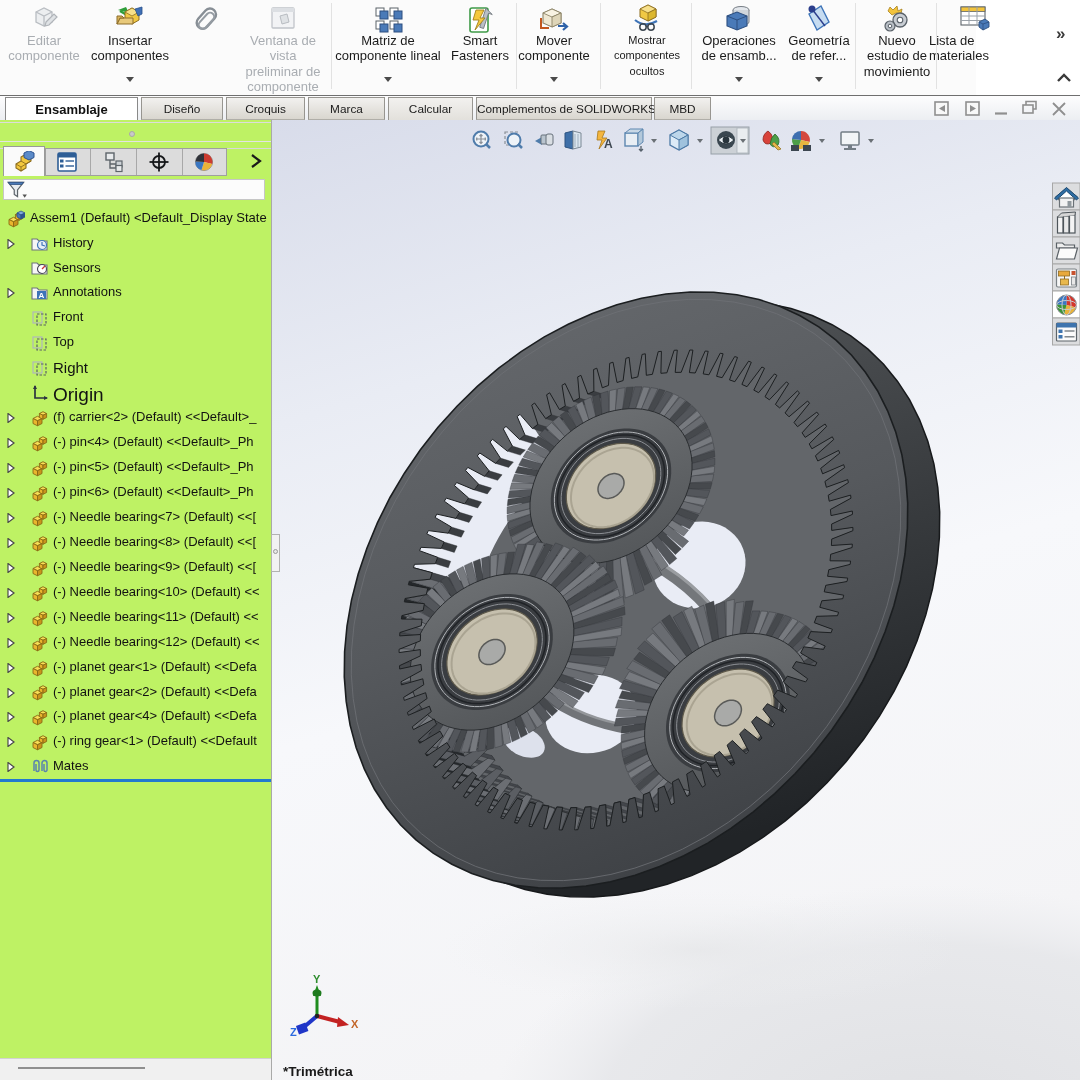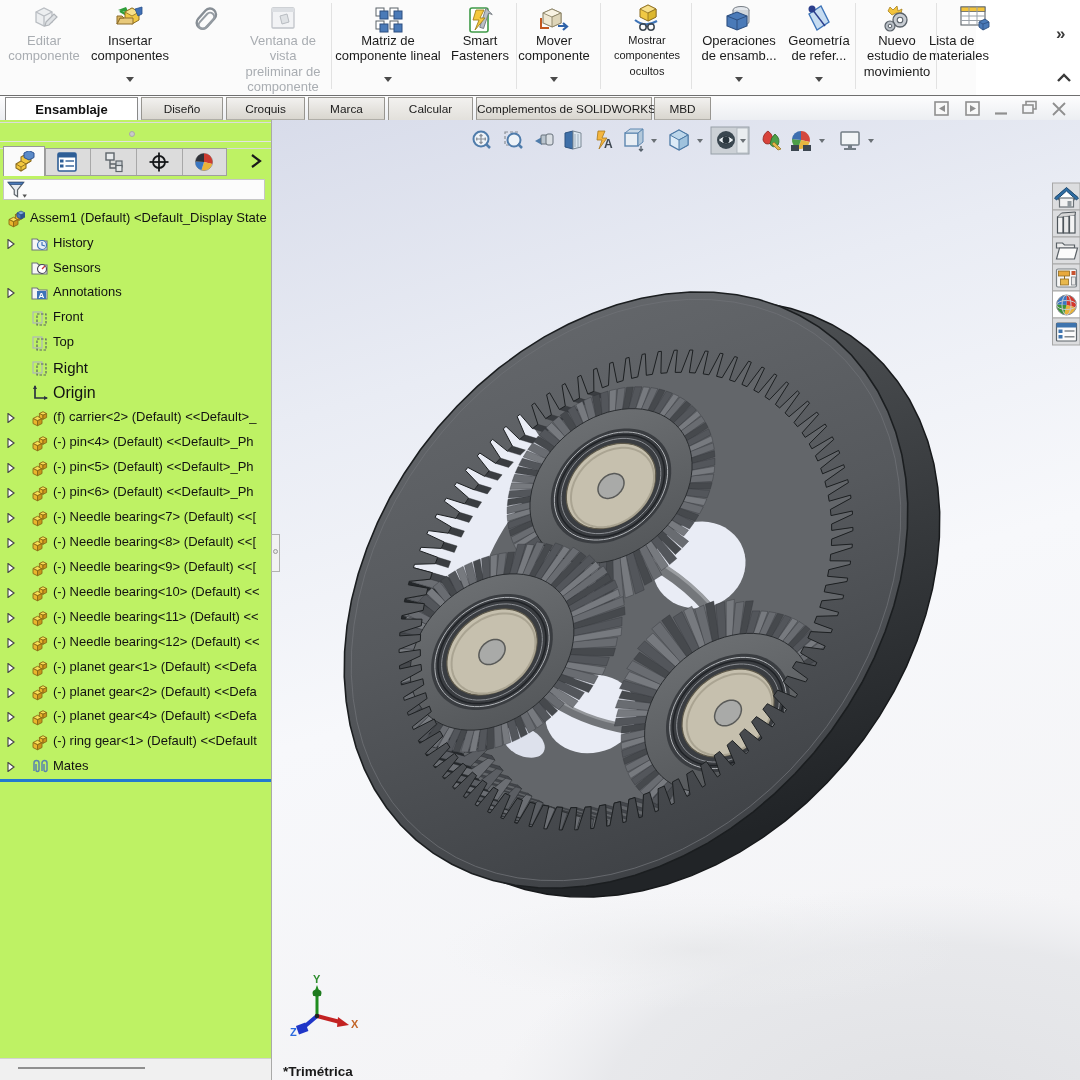--- a/index.html
+++ b/index.html
@@ -248,21 +248,21 @@
     <div style="position:absolute;left:53px;top:214.3px;width:218px;overflow:hidden;white-space:nowrap;font-size:13px;color:#121212">Top</div>
     <svg style="position:absolute;left:31px;top:239.24px" width="18" height="18" viewBox="-9 -9 18 18">
       <rect x="-7" y="-6" width="9" height="11" fill="none" stroke="#b0b6bc" stroke-width="1.2"></rect>
       <rect x="-3" y="-4" width="9" height="11" fill="none" stroke="#596066" stroke-width="1.2" stroke-dasharray="2.5 1.5"></rect>
     </svg>
     <div style="position:absolute;left:53px;top:239.2px;width:218px;overflow:hidden;white-space:nowrap;font-size:15px;color:#121212">Right</div>
     <svg style="position:absolute;left:31px;top:264.18px" width="18" height="18" viewBox="-9 -9 18 18">
       <path d="M -5,-7 L -5,5 L 7,5" fill="none" stroke="#2c3440" stroke-width="1.7"></path>
       <path d="M -7,-4 L -5,-8 L -3,-4 Z M 4,3 L 8,5 L 4,7 Z" fill="#2c3440"></path>
     </svg>
-    <div style="position:absolute;left:53px;top:264.2px;width:218px;overflow:hidden;white-space:nowrap;font-size:16px;color:#121212">Origin</div>
+    <div style="position:absolute;left:53px;top:264.2px;width:218px;overflow:hidden;white-space:nowrap;font-size:19px;color:#121212">Origin</div>
     <svg style="position:absolute;left:7px;top:293.1px" width="8" height="10" viewBox="0 0 8 10">
       <path d="M 1,0.5 L 7,5 L 1,9.5 Z" fill="#fff" stroke="#4a4a4a" stroke-width="1.2"></path>
     </svg>
     <svg style="position:absolute;left:31px;top:289.12px" width="18" height="18" viewBox="-9 -9 18 18">
       <path d="M -7.0,0.5 L -2.5,-1.75 L 2.0,0.5 L -2.5,2.75 Z" fill="#f7dd55" stroke="#8a6a14" stroke-width="0.9"></path>
       <path d="M -7.0,0.5 L -2.5,2.75 L -2.5,7.75 L -7.0,5.5 Z" fill="#eab62e" stroke="#8a6a14" stroke-width="0.9"></path>
       <path d="M -2.5,2.75 L 2.0,0.5 L 2.0,5.5 L -2.5,7.75 Z" fill="#c9941c" stroke="#8a6a14" stroke-width="0.9"></path>
       <path d="M -0.6000000000000001,-4.5 L 3,-6.3 L 6.6,-4.5 L 3,-2.7 Z" fill="#f7dd55" stroke="#8a6a14" stroke-width="0.9"></path>
       <path d="M -0.6000000000000001,-4.5 L 3,-2.7 L 3,1.2999999999999998 L -0.6000000000000001,-0.5 Z" fill="#eab62e" stroke="#8a6a14" stroke-width="0.9"></path>
       <path d="M 3,-2.7 L 6.6,-4.5 L 6.6,-0.5 L 3,1.2999999999999998 Z" fill="#c9941c" stroke="#8a6a14" stroke-width="0.9"></path>

